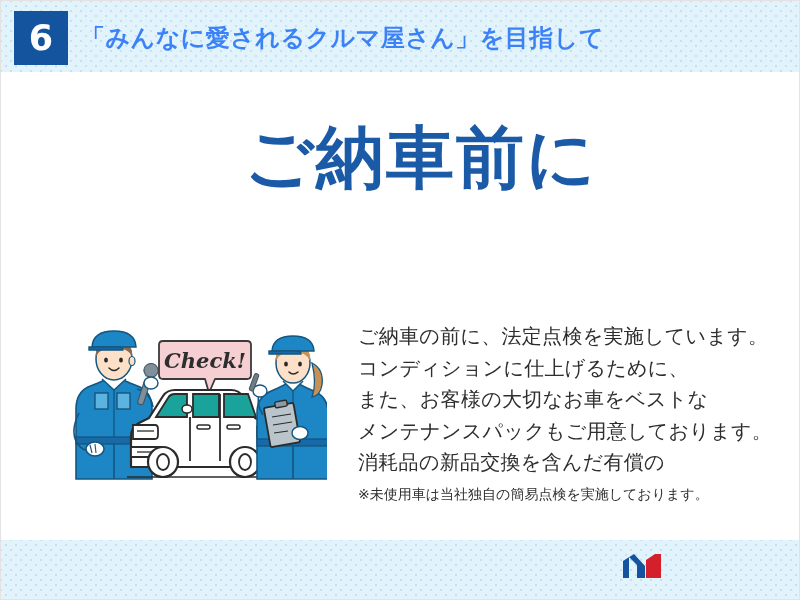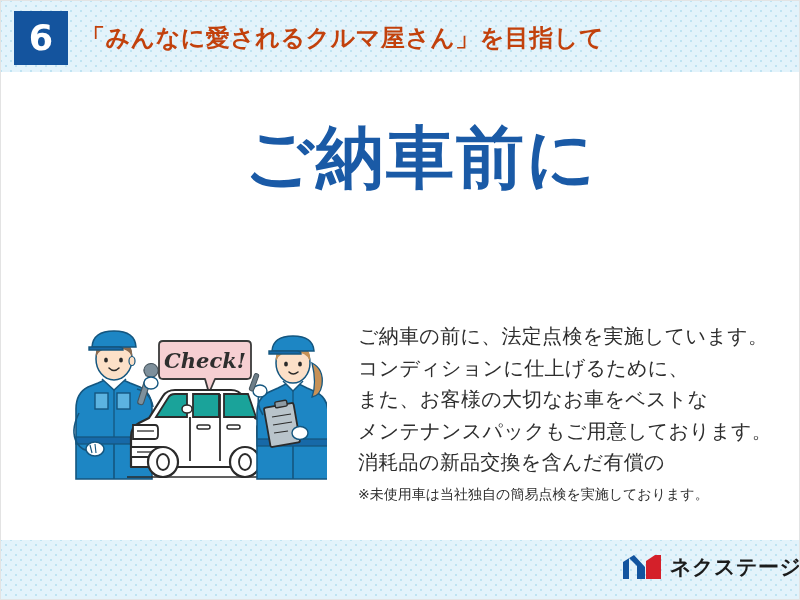--- a/index.html
+++ b/index.html
@@ -52,21 +52,21 @@
     font-family: "DejaVu Sans", sans-serif;
   }
   #header-title {
     position: absolute;
     left: 80px;
     top: 20px;
     height: 34px;
     line-height: 34px;
     font-size: 24px;
     font-weight: bold;
-    color: #c2410c;
+    color: #3b82f6;
     white-space: nowrap;
     letter-spacing: 0.5px;
   }
 
   
   .headline {
     position: absolute;
     left: 0;
     width: 800px;
     text-align: center;
@@ -284,16 +284,15 @@
   </div>
 
   <div id="footer-band" class="dot-band"></div>
 
   <div id="logo">
     <svg id="logo-mark" width="40" height="26" viewBox="0 0 40 26">
       <path d="M1 25 L1 8 L12 1 L23 13 L23 25 L15 25 L15 12 L7 4 L7 25 Z" fill="#12549f"></path>
       <path d="M24 25 L24 7 L33 1 L39 1 L39 25 Z" fill="#d4202a"></path>
       <path d="M24 25 L24 7 L31 2 L31 25 Z" fill="#12549f" opacity="0"></path>
     </svg>
-    <span id="logo-text">ネクステージ</span>
   </div>
 
 </div>
 
 </body></html>

